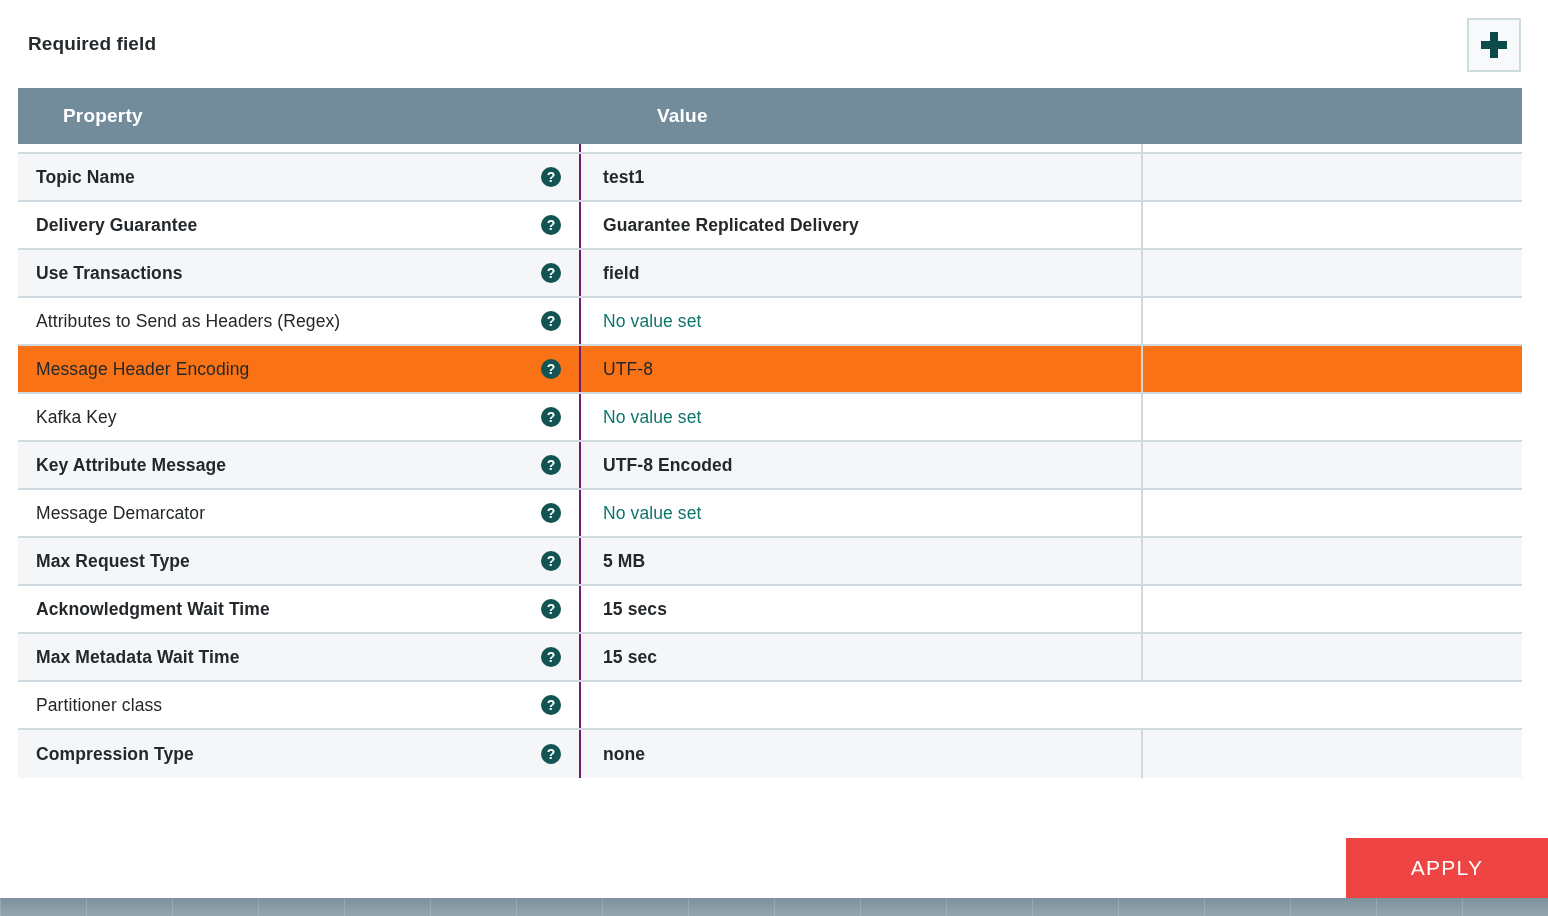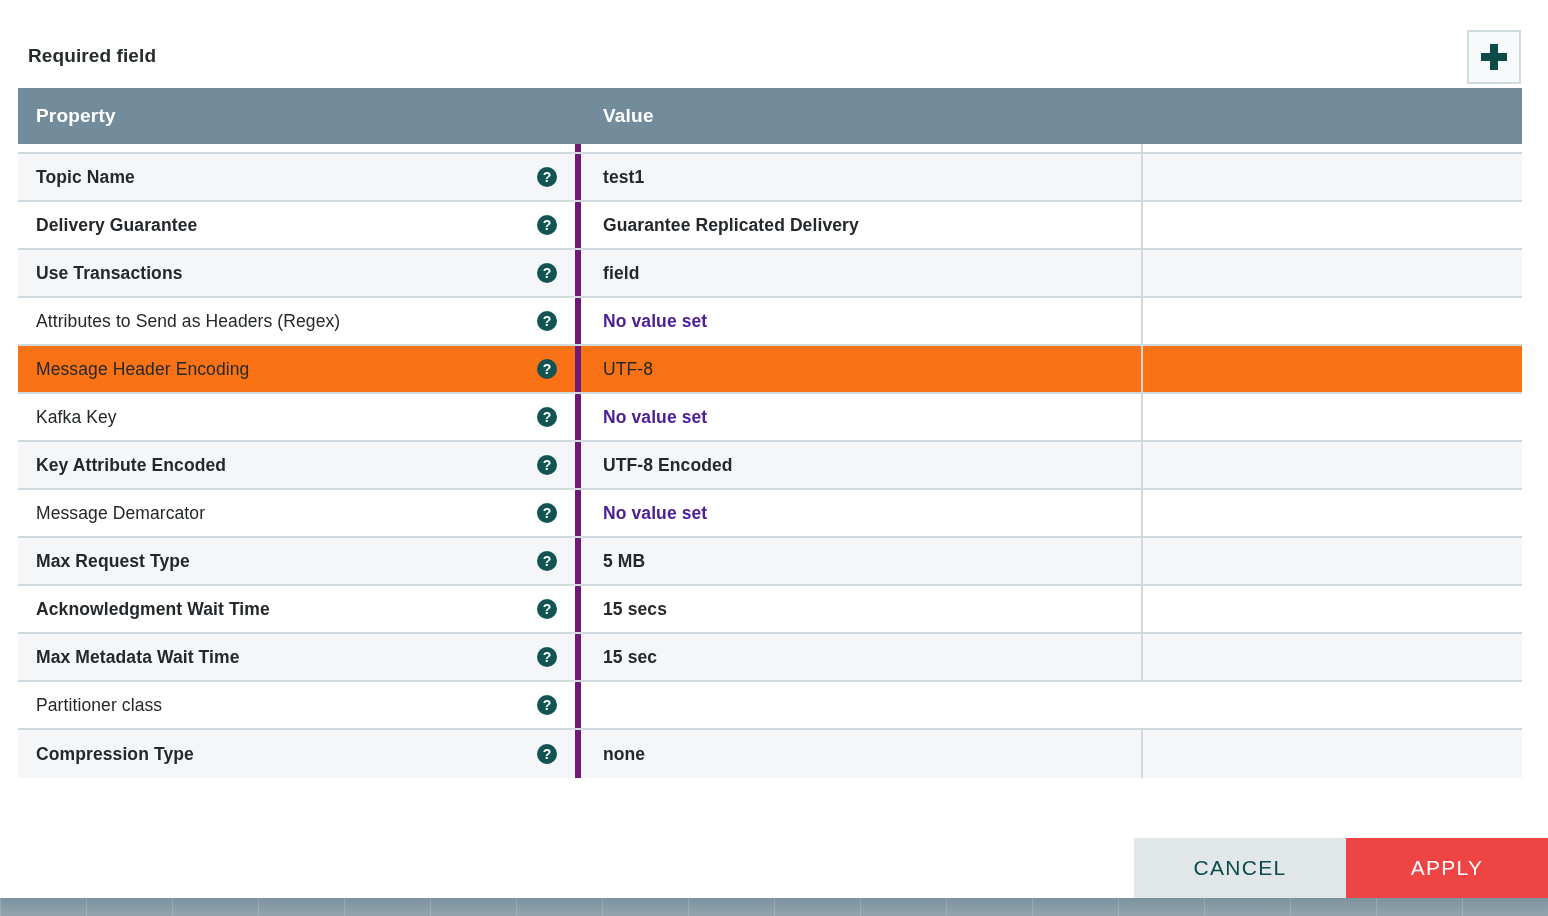--- a/index.html
+++ b/index.html
@@ -13,21 +13,21 @@
   body {
     font-family: "Liberation Sans", sans-serif;
     background: #ffffff;
     color: #1f2326;
     position: relative;
   }
 
   
   .topbar {
     position: absolute;
-    top: 12px; left: 0;
+    top: 0; left: 0;
     width: 1548px;
     height: 104px;
   }
 
   .required-label {
     position: absolute;
     left: 28px;
     top: 33px;
     font-size: 19px;
     font-weight: bold;
@@ -87,20 +87,21 @@
     background: #728c9b;
     z-index: 5;
     display: flex;
     align-items: center;
   }
   .th {
     font-size: 19px;
     font-weight: bold;
     color: #ffffff;
     letter-spacing: 0.2px;
+    margin-left: 27px;
   }
   .th-prop { padding-left: 18px; width: 563px; }
   .th-val  { padding-left: 22px; }
 
   .tbl-body {
     position: absolute;
     top: 56px;
     left: 0;
     width: 1504px;
   }
@@ -120,21 +121,21 @@
   }
   .row.alt      { background: #f4f6f7; }
   .row.selected { background: #f97316; }
   .row.noline   { border-bottom: none; }
 
   .cell-prop {
     width: 563px;
     display: flex;
     align-items: center;
     padding-left: 18px;
-    border-right: 6px solid #701a75;
+    border-right: 2px solid #701a75;
     position: relative;
   }
   .prop-text {
     font-size: 17.5px;
     color: #24282b;
     letter-spacing: 0.1px;
     white-space: nowrap;
   }
   .row.req .prop-text { font-weight: bold; }
 
@@ -165,22 +166,22 @@
     border-right: 2px solid #cfd9de;
   }
   .val-text {
     font-size: 17.5px;
     color: #24282b;
     letter-spacing: 0.1px;
     white-space: nowrap;
   }
   .row.req .val-text { font-weight: bold; }
   .val-text.empty {
-    color: #4c1d95;
-    font-weight: bold;
+    color: #0f766e;
+    font-weight: normal;
   }
 
   .cell-extra {
     flex: 1;
   }
 
   
   .footer {
     position: absolute;
     left: 0;
@@ -311,21 +312,21 @@
             <span class="prop-text">Kafka Key</span>
             <span class="help-icon">?</span>
           </div>
           <div class="cell-val">
             <span class="val-text empty">No value set</span>
           </div>
           <div class="cell-extra"></div>
         </div>
         <div class="row req alt">
           <div class="cell-prop">
-            <span class="prop-text">Key Attribute Encoded</span>
+            <span class="prop-text">Key Attribute Message</span>
             <span class="help-icon">?</span>
           </div>
           <div class="cell-val">
             <span class="val-text">UTF-8 Encoded</span>
           </div>
           <div class="cell-extra"></div>
         </div>
         <div class="row">
           <div class="cell-prop">
             <span class="prop-text">Message Demarcator</span>
@@ -381,17 +382,16 @@
           <div class="cell-val">
             <span class="val-text">none</span>
           </div>
           <div class="cell-extra"></div>
         </div>
       </div>
   </div>
 </div>
 
 <div class="footer">
-  <div class="btn btn-cancel">CANCEL</div>
   <div class="btn btn-apply">APPLY</div>
 </div>
 
 <div class="bottom-strip"></div>
 
 </body></html>

